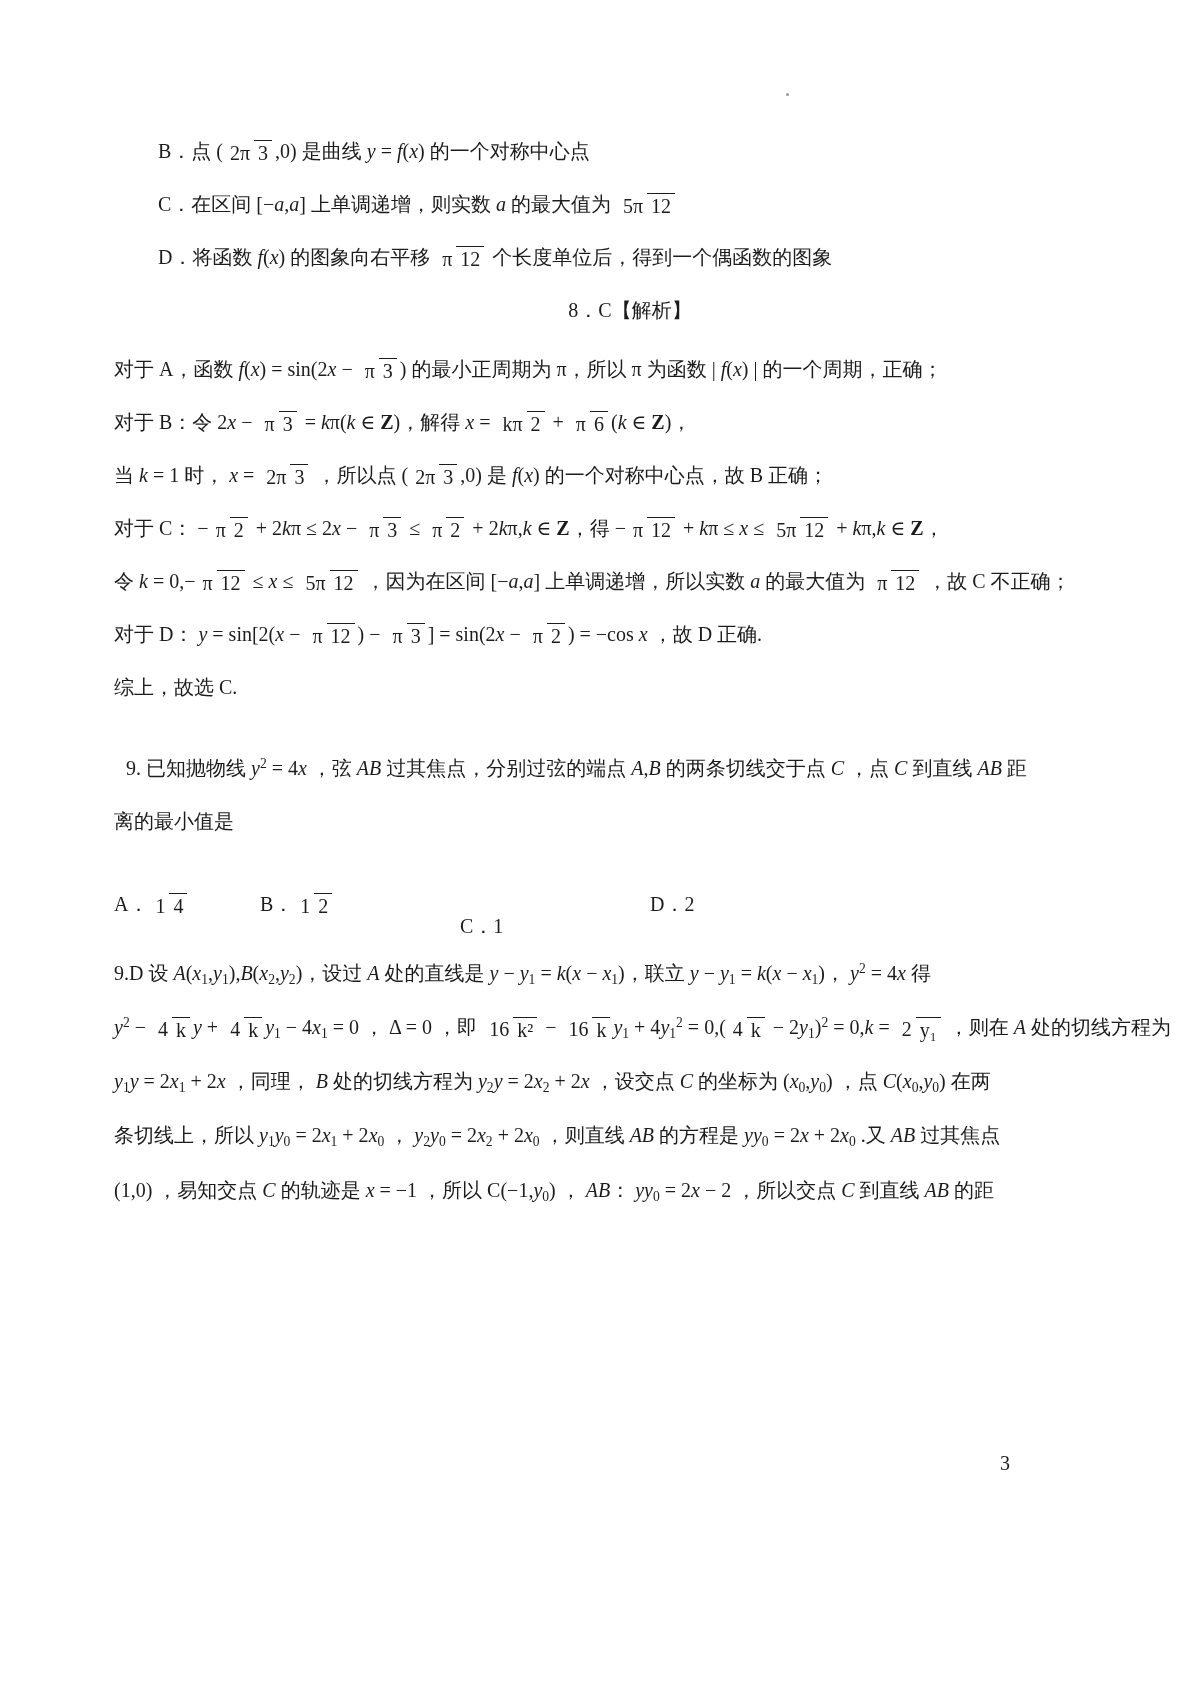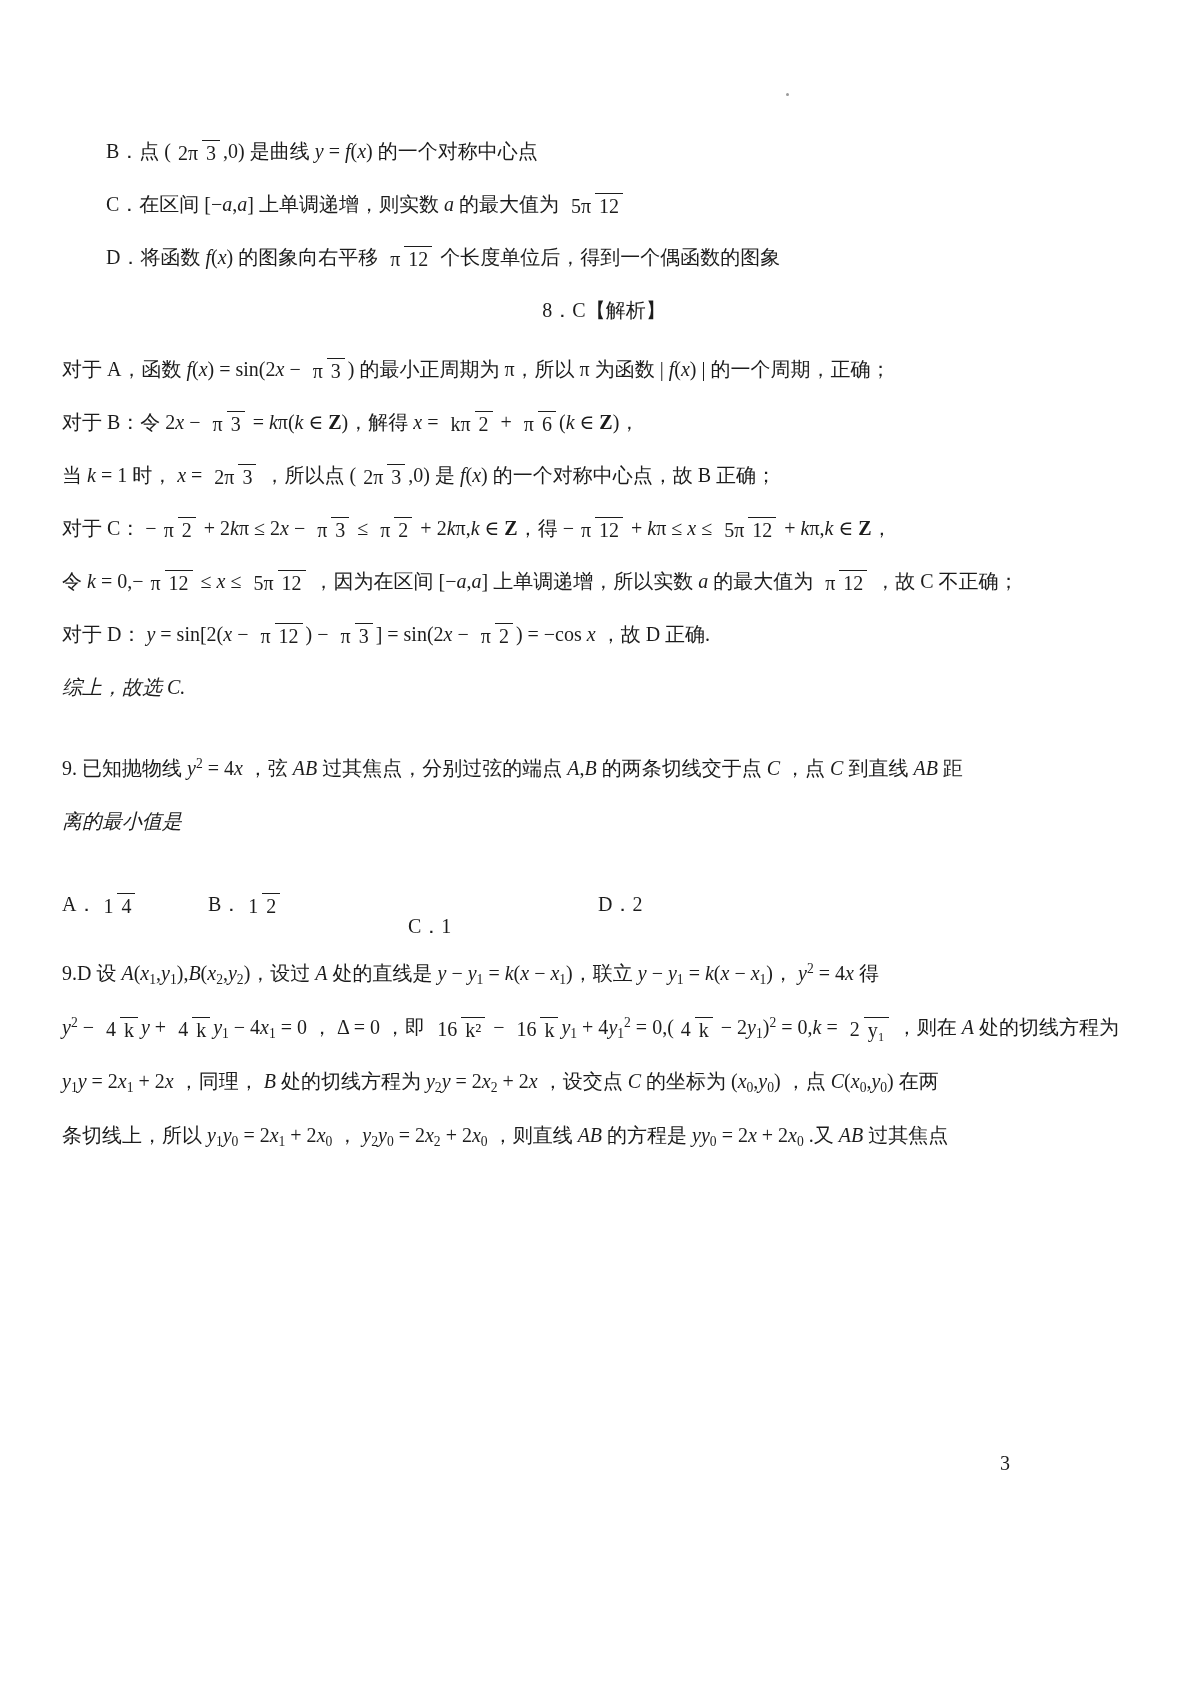--- a/index.html
+++ b/index.html
@@ -1,26 +1,26 @@
 <!DOCTYPE html>
 <html><head>
 <meta charset="utf-8">
 <style>
   html,body{margin:0;padding:0;}
   body{
     width:1200px;height:1698px;background:#ffffff;color:#1c1c1c;
     font-family:"Liberation Serif","DejaVu Serif",serif;
     font-size:20px;position:relative;overflow:hidden;
   }
-  .content{padding:136px 40px 0 62px;}
+  .content{padding:136px 40px 0 114px;}
   .line{margin-bottom:22px;line-height:1.55;white-space:nowrap;}
   .opt{padding-left:44px;}
   .heading{margin-left:-14px;margin-top:10px;margin-bottom:28px;text-align:center;}
-  .plain{margin-bottom:30px;font-style:italic;}
-  .gap{margin-top:50px;}
+  .plain{margin-bottom:30px;}
+  .gap{margin-top:50px;margin-left:12px;}
   i{font-style:italic;}
   b{font-weight:bold;}
   sup{font-size:0.68em;vertical-align:0.5em;}
   sub{font-size:0.68em;vertical-align:-0.3em;}
   .frac{
     display:inline-flex;align-items:center;
     vertical-align:middle;margin:0 3px;line-height:1.25;text-align:center;
   }
   .fn{display:block;padding:0 4px;}
   .fd{display:block;border-top:1px solid #1c1c1c;padding:0 4px;}
@@ -138,15 +138,16 @@
         <span class="fd">k</span>
       </span><i>y</i><sub>1</sub> + 4<i>y</i><sub>1</sub><sup>2</sup> = 0,(<span class="frac">
         <span class="fn">4</span>
         <span class="fd">k</span>
       </span> − 2<i>y</i><sub>1</sub>)<sup>2</sup> = 0,<i>k</i> = <span class="frac">
         <span class="fn">2</span>
         <span class="fd">y₁</span>
       </span> ，则在 <i>A</i> 处的切线方程为</div>
     <div class="line body"><i>y</i><sub>1</sub><i>y</i> = 2<i>x</i><sub>1</sub> + 2<i>x</i> ，同理， <i>B</i> 处的切线方程为 <i>y</i><sub>2</sub><i>y</i> = 2<i>x</i><sub>2</sub> + 2<i>x</i> ，设交点 <i>C</i> 的坐标为 (<i>x</i><sub>0</sub>,<i>y</i><sub>0</sub>) ，点 <i>C</i>(<i>x</i><sub>0</sub>,<i>y</i><sub>0</sub>) 在两</div>
     <div class="line body">条切线上，所以 <i>y</i><sub>1</sub><i>y</i><sub>0</sub> = 2<i>x</i><sub>1</sub> + 2<i>x</i><sub>0</sub> ， <i>y</i><sub>2</sub><i>y</i><sub>0</sub> = 2<i>x</i><sub>2</sub> + 2<i>x</i><sub>0</sub> ，则直线 <i>AB</i> 的方程是 <i>yy</i><sub>0</sub> = 2<i>x</i> + 2<i>x</i><sub>0</sub> .又 <i>AB</i> 过其焦点</div>
+    <div class="line body">(1,0) ，易知交点 <i>C</i> 的轨迹是 <i>x</i> = −1 ，所以 C(−1,<i>y</i><sub>0</sub>) ， <i>AB</i>： <i>yy</i><sub>0</sub> = 2<i>x</i> − 2 ，所以交点 <i>C</i> 到直线 <i>AB</i> 的距</div>
   </div>
 
 <div class="pagenum">3</div>
 
 </body></html>

